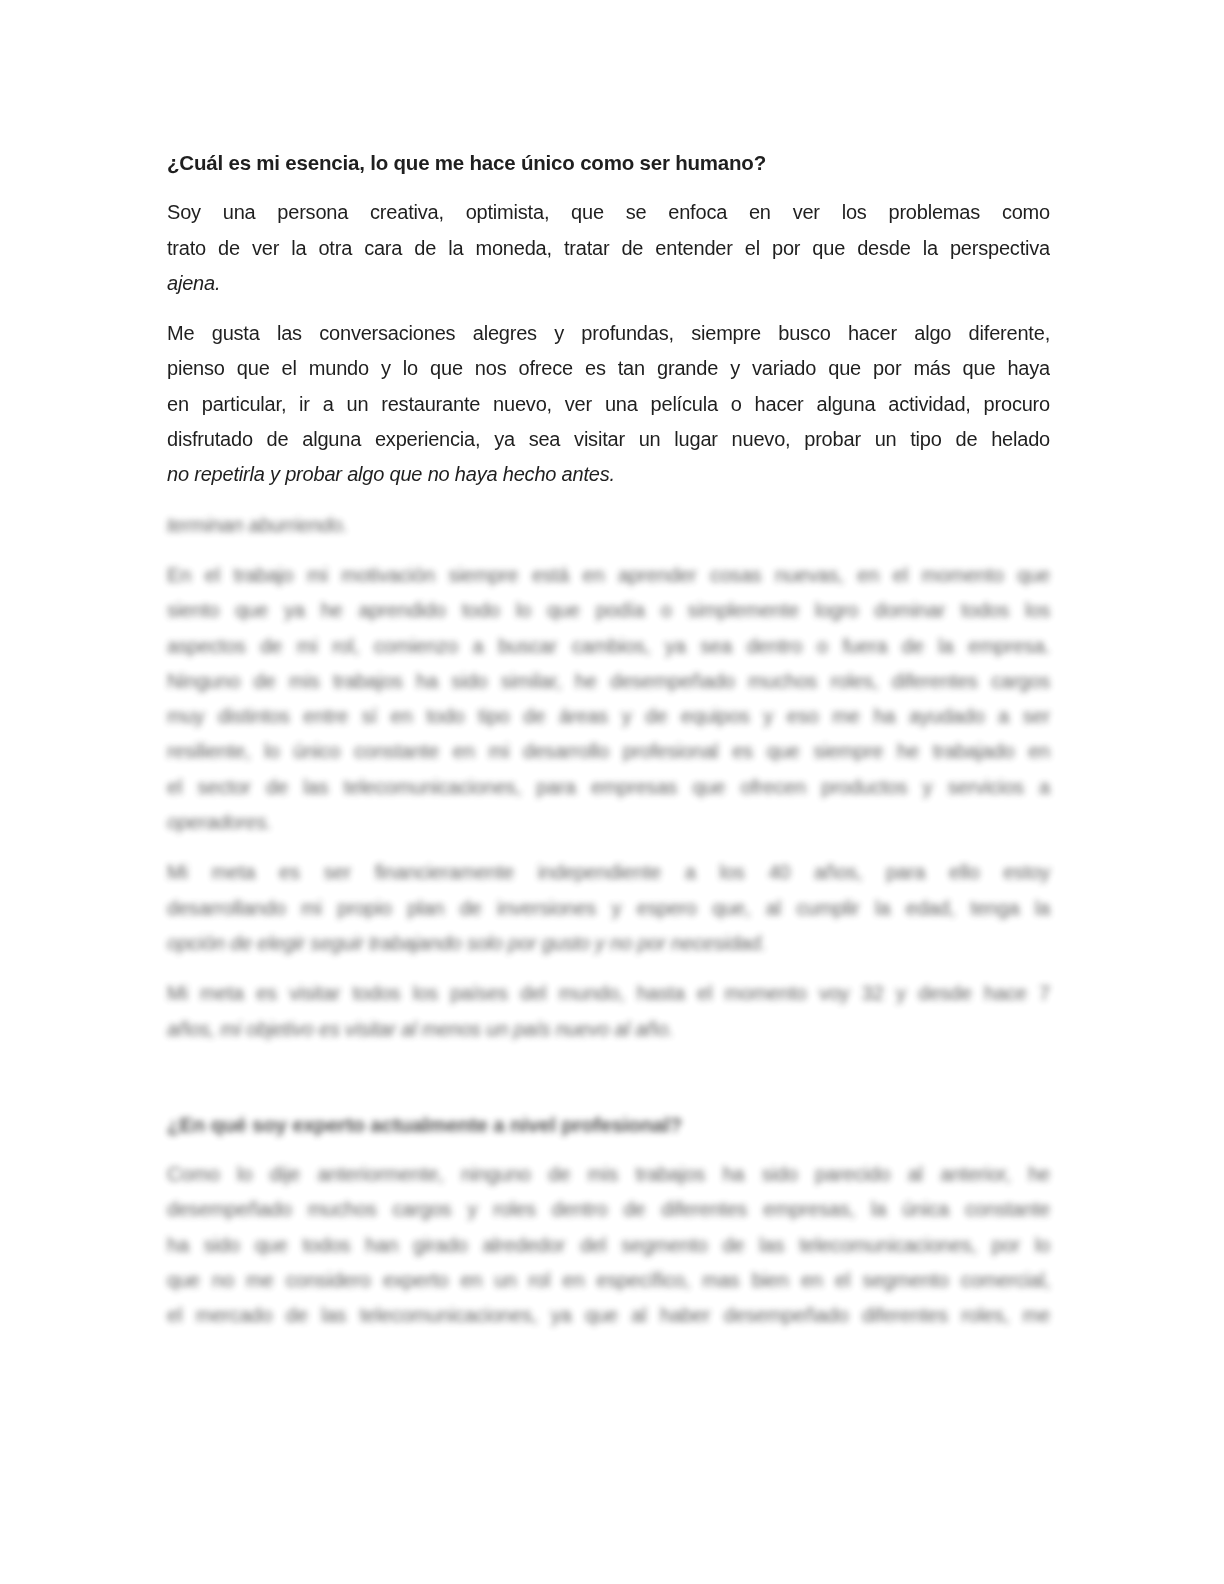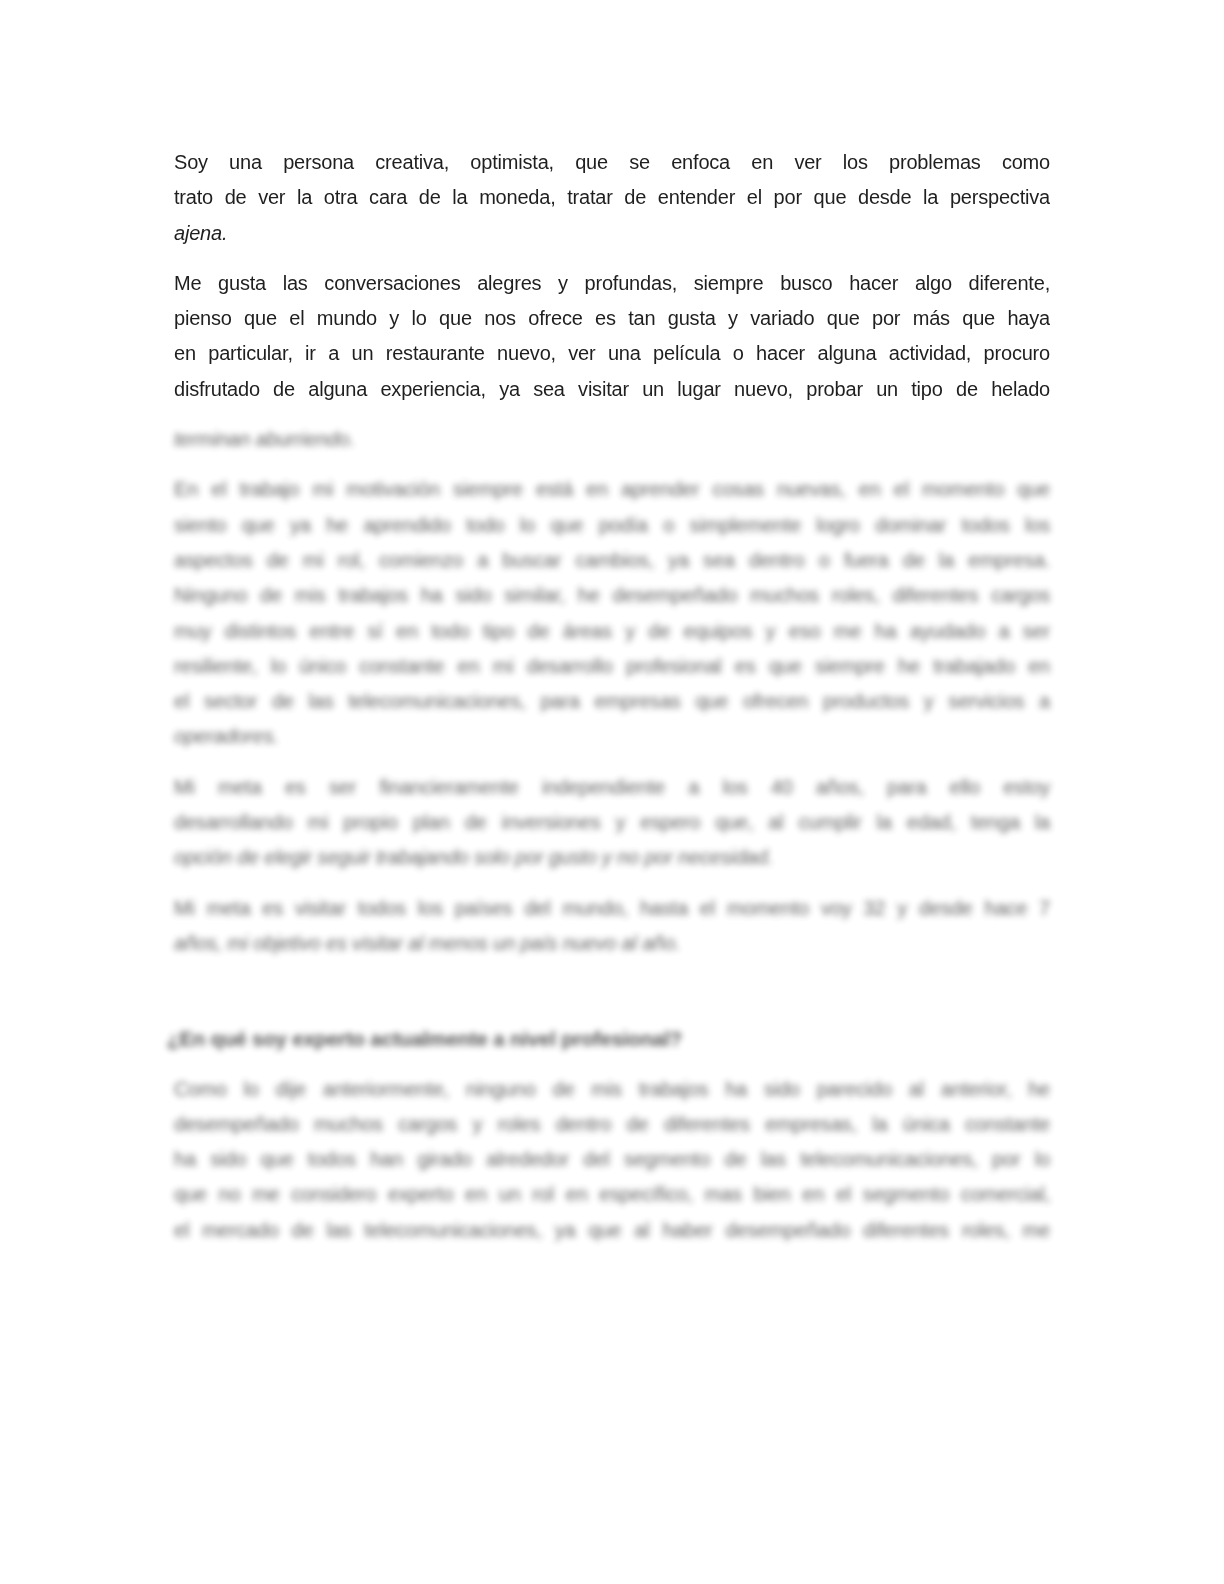--- a/index.html
+++ b/index.html
@@ -27,45 +27,46 @@
     margin: 0 0 15px 0;
     height: 35.3px;
     overflow: hidden;
   }
   .para { margin: 0 0 15px 0; }
   .ln {
     text-align: justify;
     text-align-last: justify;
     height: 35.3px;
     overflow: hidden;
-    margin-left: 7px;
   }
   .ln.last { text-align-last: left; font-style: italic; }
   
   .blurred { filter: blur(3.2px); color: #4d4d4d; opacity: 0.88; }
   .heading.blurred { color: #3c3c3c; filter: blur(3.4px); }
   .heading-gap { margin-top: 45px; }
 </style>
 </head>
 <body>
 
 <div class="content">
 
+  <div class="heading">¿Cuál es mi esencia, lo que me hace único como ser humano?</div>
 
   <div class="para">
     <div class="ln">Soy una persona creativa, optimista, que se enfoca en ver los problemas como</div>
     <div class="ln">trato de ver la otra cara de la moneda, tratar de entender el por que desde la perspectiva</div>
     <div class="ln last">ajena.</div>
   </div>
 
   <div class="para">
     <div class="ln">Me gusta las conversaciones alegres y profundas, siempre busco hacer algo diferente,</div>
-    <div class="ln">pienso que el mundo y lo que nos ofrece es tan gusta y variado que por más que haya</div>
+    <div class="ln">pienso que el mundo y lo que nos ofrece es tan grande y variado que por más que haya</div>
     <div class="ln">en particular, ir a un restaurante nuevo, ver una película o hacer alguna actividad, procuro</div>
     <div class="ln">disfrutado de alguna experiencia, ya sea visitar un lugar nuevo, probar un tipo de helado</div>
+    <div class="ln last">no repetirla y probar algo que no haya hecho antes.</div>
   </div>
 
   <div class="para">
     <div class="ln last blurred">terminan aburriendo.</div>
   </div>
 
   <div class="para blurred">
     <div class="ln">En el trabajo mi motivación siempre está en aprender cosas nuevas, en el momento que</div>
     <div class="ln">siento que ya he aprendido todo lo que podía o simplemente logro dominar todos los</div>
     <div class="ln">aspectos de mi rol, comienzo a buscar cambios, ya sea dentro o fuera de la empresa.</div>

